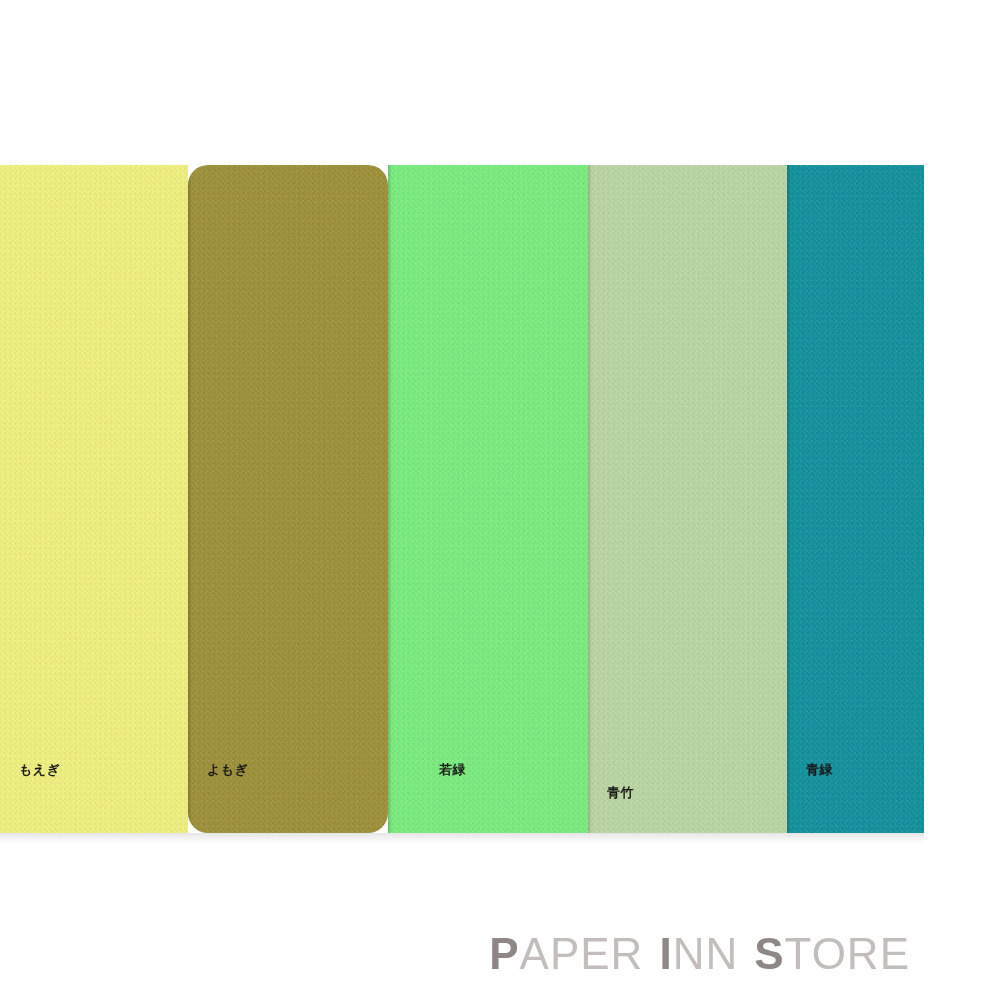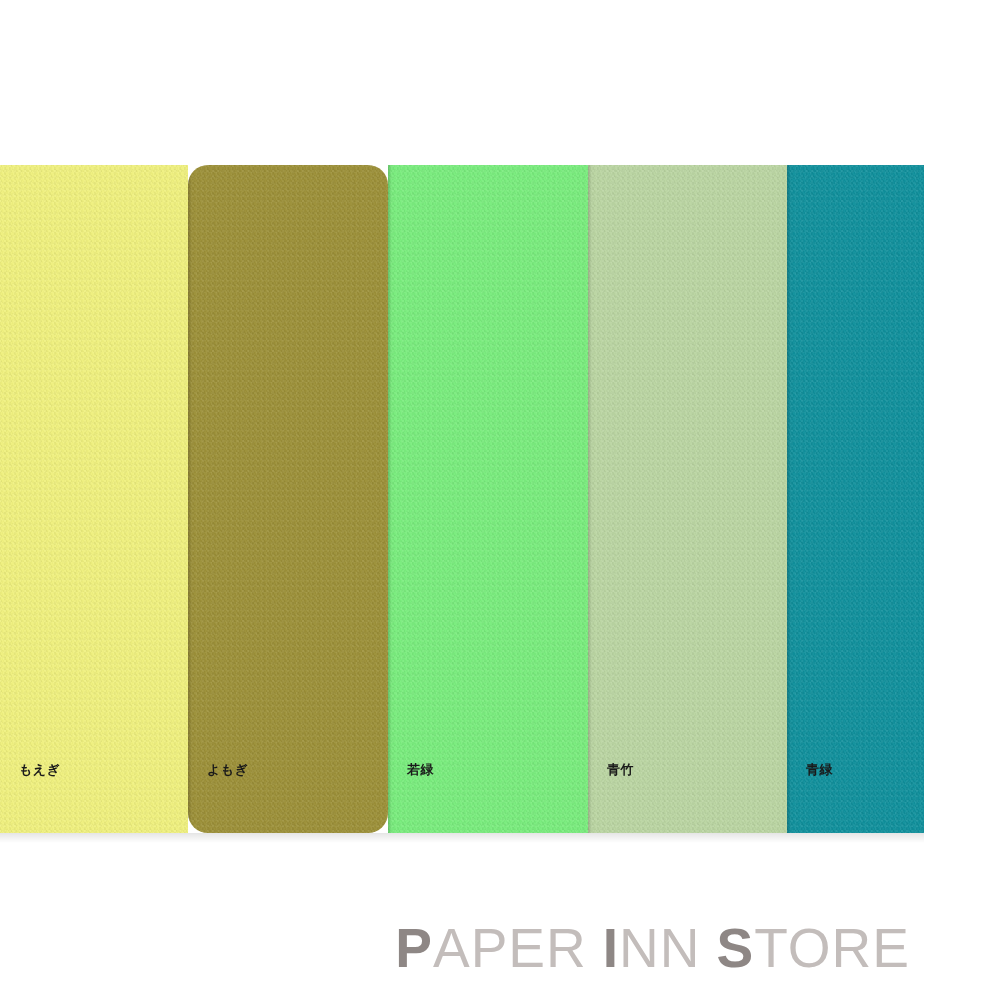--- a/index.html
+++ b/index.html
@@ -112,21 +112,21 @@
   .brand-kana {
     font-family: "DejaVu Sans", "Liberation Sans", sans-serif;
     font-size: 12px;
     color: #a6a09e;
     letter-spacing: 1.2px;
     margin: 0 4px 3px 0;
     white-space: nowrap;
   }
   .brand-word {
     font-family: "Liberation Sans", sans-serif;
-    font-size: 55px;
+    font-size: 44px;
     font-weight: 400;
     color: #c3bdbb;
     letter-spacing: 1px;
     white-space: nowrap;
   }
   .brand-word .cap {
     color: #8e8785;
     font-weight: 700;
   }
   .brand-word .gap { display: inline-block; width: 16px; }
@@ -146,27 +146,27 @@
 
     <div class="swatch" style="background-color: rgb(156, 144, 56); width: 200px; border-radius: 20px;">
       <span class="grain"></span>
       <span class="seam"></span>
       <span class="swatch-label" style="color: rgb(26, 26, 26);">よもぎ</span>
     </div>
 
     <div class="swatch" style="background-color: rgb(121, 236, 125); width: 200px;">
       <span class="grain"></span>
       <span class="seam"></span>
-      <span class="swatch-label" style="color: rgb(26, 26, 26);">若緑</span>
+      <span class="swatch-label" style="color: rgb(26, 26, 26); margin-left: 32px;">若緑</span>
     </div>
 
     <div class="swatch" style="background-color: rgb(186, 213, 162); width: 199px;">
       <span class="grain"></span>
       <span class="seam"></span>
-      <span class="swatch-label" style="color: rgb(26, 26, 26);">青竹</span>
+      <span class="swatch-label" style="color: rgb(26, 26, 26); margin-top: 23px;">青竹</span>
     </div>
 
     <div class="swatch" style="background-color: rgb(16, 144, 156); width: 211px;">
       <span class="grain"></span>
       <span class="seam"></span>
       <span class="swatch-label" style="color: rgb(26, 26, 26);">青緑</span>
     </div>
 
   </div>
 

